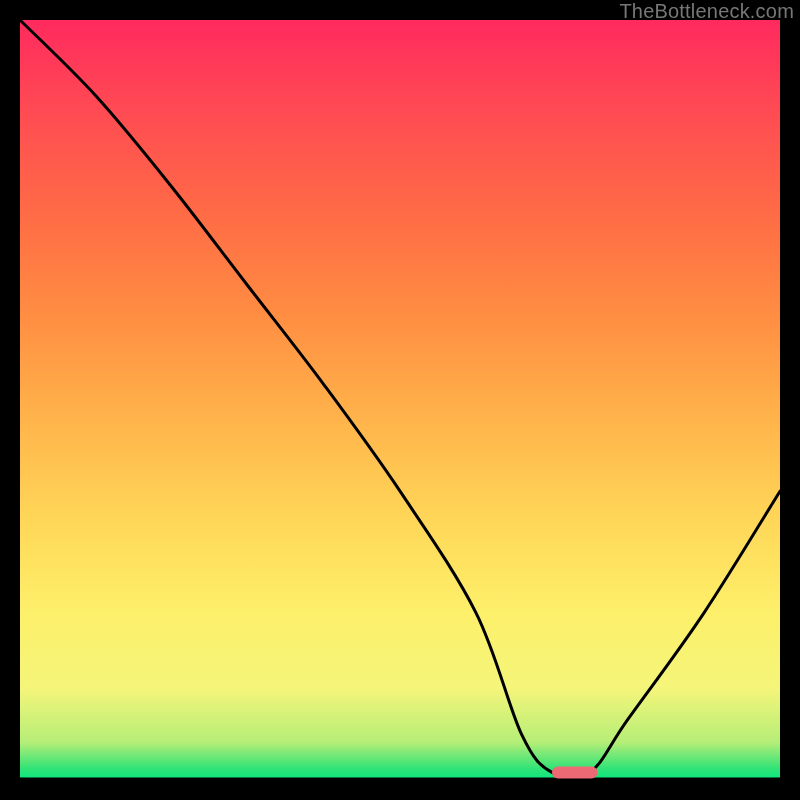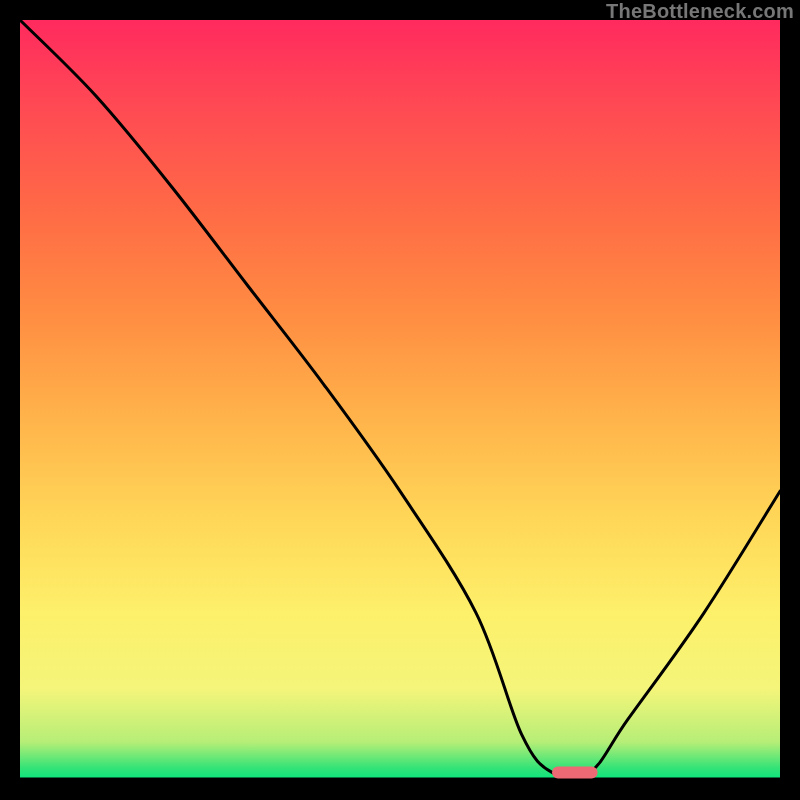--- a/index.html
+++ b/index.html
@@ -36,21 +36,21 @@
       #ff4b53 88%,
       #ff2a5e 100%
     );
   }
   .attribution {
     position: absolute;
     top: 0px;
     right: 6px;
     color: #777;
     font-size: 20px;
-    font-weight: 700;
+    font-weight: 400;
     letter-spacing: 0.2px;
     user-select: none;
     margin-left: 28px;
   }
   svg.overlay {
     position: absolute;
     left: 0;
     top: 0;
     width: 760px;
     height: 760px;

